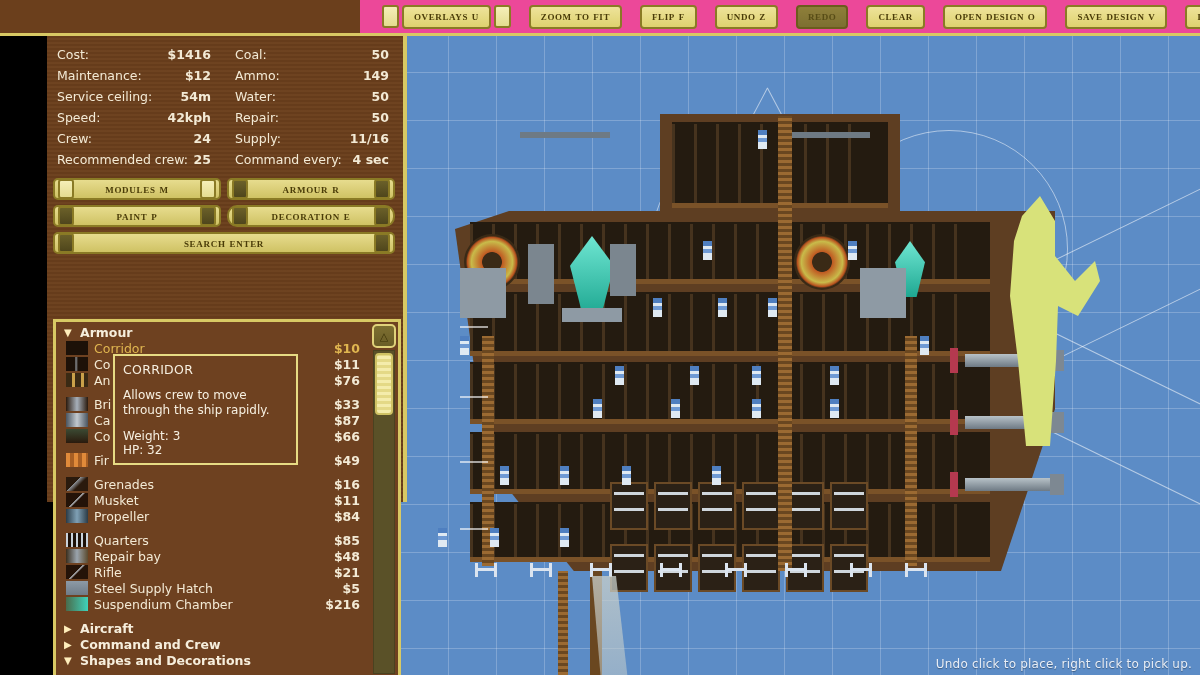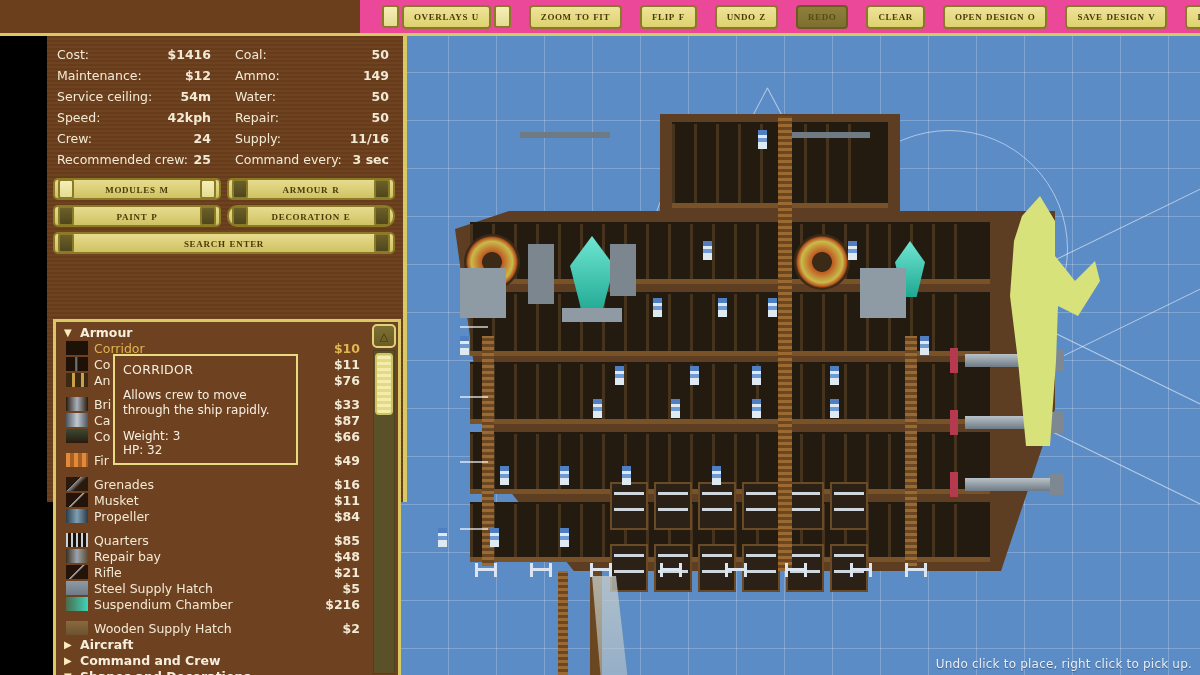--- a/index.html
+++ b/index.html
@@ -445,21 +445,21 @@
           <div class="srow">
             <span class="lbl">Repair:</span>
             <span class="val">50</span>
           </div>
           <div class="srow">
             <span class="lbl">Supply:</span>
             <span class="val">11/16</span>
           </div>
           <div class="srow">
             <span class="lbl">Command every:</span>
-            <span class="val">3 sec</span>
+            <span class="val">4 sec</span>
           </div>
         </div>
     </div>
 
     <div class="pbtn" style="left:180px;top:142px;width:168px;">
       <span class="knob"></span>
       <span class="cap">Armour R</span>
       <span class="knob"></span>
     </div>
     <div class="pbtn" style="left:6px;top:142px;width:168px;">
@@ -562,25 +562,20 @@
             <span class="ic" style="background: linear-gradient(rgb(141, 154, 166), rgb(111, 124, 136));"></span>
             <span class="nm">Steel Supply Hatch</span>
             <span class="pr">$5</span>
           </div>
           <div class="item">
             <span class="ic" style="background: linear-gradient(90deg, rgb(74, 107, 75), rgb(63, 211, 187));"></span>
             <span class="nm">Suspendium Chamber</span>
             <span class="pr">$216</span>
           </div>
           <div class="spacer"></div>
-          <div class="item">
-            <span class="ic" style="background: linear-gradient(rgb(138, 106, 61), rgb(107, 82, 48));"></span>
-            <span class="nm">Wooden Supply Hatch</span>
-            <span class="pr">$2</span>
-          </div>
           <div class="cat">
             <span class="tri">▶</span>
             <span>Aircraft</span>
           </div>
           <div class="cat">
             <span class="tri">▶</span>
             <span>Command and Crew</span>
           </div>
           <div class="cat">
             <span class="tri">▼</span>

